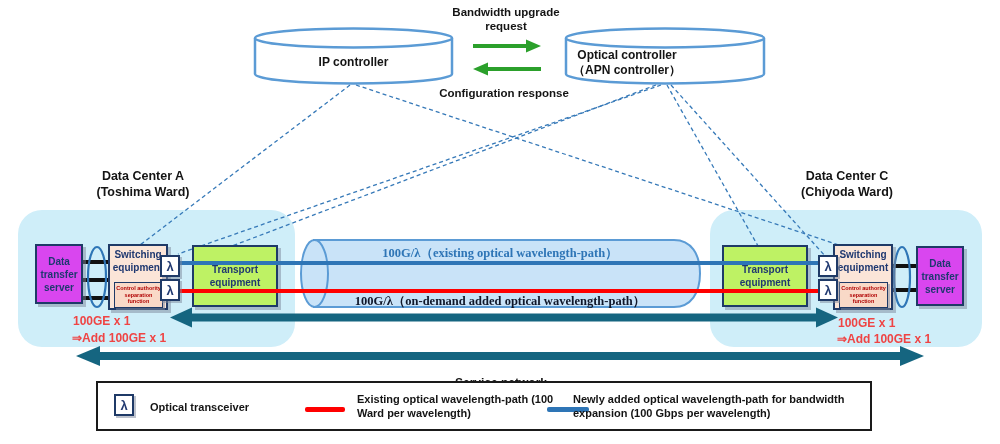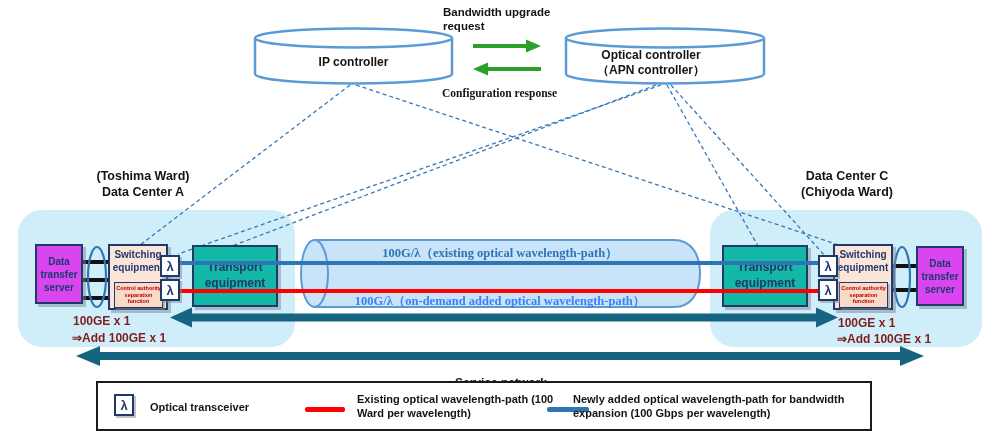--- a/index.html
+++ b/index.html
@@ -9,38 +9,38 @@
   svg.bg{z-index:1;}
   svg.overlay{z-index:3;}
   .panel{position:absolute;background:#CFEEF9;border-radius:24px;z-index:0;}
   .eqbox{position:absolute;border:2px solid #1F3A67;box-sizing:border-box;
          display:flex;align-items:center;justify-content:center;text-align:center;
          font-weight:bold;color:#1F3870;z-index:2;
          box-shadow:3px 3px 0 rgba(125,135,155,.5);}
   .server{background:#d946ef;font-size:10px;line-height:1.3;}
   .switching{background:#FBE5D8;font-size:10px;line-height:1.25;
              align-items:flex-start;padding-top:3px;}
-  .transport{background:#14b8a6;font-size:12px;line-height:1.3;}
+  .transport{background:#bef264;font-size:10px;line-height:1.3;}
   .ctl-auth{position:absolute;left:4px;top:36px;width:49px;height:26px;
             background:#F9D9C7;border:1px solid #1F3A67;box-sizing:border-box;
             display:flex;align-items:center;justify-content:center;text-align:center;
             font-weight:bold;font-size:5.5px;line-height:1.25;color:#B00000;
             box-shadow:2px 2px 0 rgba(125,135,155,.5);}
   .lambda-box{position:absolute;width:20px;height:22px;background:#fff;
               border:2px solid #1F3A67;box-sizing:border-box;color:#1F3870;
               font-weight:bold;font-size:13px;display:flex;align-items:center;
               justify-content:center;z-index:4;box-shadow:2px 2px 0 rgba(125,135,155,.5);}
   .blacktext{color:#141414;font-weight:bold;}
   .dc-title{font-size:12.5px;line-height:1.3;text-align:center;z-index:2;}
   .ctrl-label{font-size:12px;line-height:1.25;text-align:center;z-index:2;color:#141414;font-weight:bold;}
-  .flow-label{font-size:11.5px;line-height:1.2;text-align:left;z-index:2;}
+  .flow-label{font-size:11.5px;line-height:1.2;text-align:center;z-index:2;}
   .tube-label{font-size:12.5px;font-weight:bold;text-align:center;white-space:nowrap;z-index:2;font-family:Liberation Serif, serif;}
   .blue-path-text{color:#2E75B6;}
-  .red-path-text{color:#3b82f6;}
-  .cap-label{font-size:12px;font-weight:bold;color:#7f1d1d;white-space:nowrap;z-index:2;}
+  .red-path-text{color:#0f172a;}
+  .cap-label{font-size:12px;font-weight:bold;color:#ef4444;white-space:nowrap;z-index:2;}
   .net-label{font-size:12px;text-align:center;z-index:2;}
   .legend{position:absolute;left:96px;top:381px;width:776px;height:50px;background:#fff;
           border:2px solid #1a1a1a;box-sizing:border-box;z-index:2;}
   .legend-text{position:absolute;font-size:11px;font-weight:bold;color:#141414;line-height:1.3;}
   .seg{position:absolute;height:4.5px;border-radius:2px;top:24px;}
 </style>
 </head>
 <body>
 
 <div id="canvas">
@@ -101,30 +101,30 @@
     </g>
     <g stroke="#111111" stroke-width="4">
       <line x1="891" y1="266" x2="916" y2="266"></line>
       <line x1="891" y1="290" x2="916" y2="290"></line>
     </g>
     <ellipse cx="97" cy="277" rx="9" ry="30" fill="none" stroke="#2E75B6" stroke-width="2.2"></ellipse>
     <ellipse cx="902" cy="277" rx="8" ry="30" fill="none" stroke="#2E75B6" stroke-width="2.2"></ellipse>
   </svg>
 
   <div class="abs flow-label blacktext" style="left:443px;top:6px;width:126px;">Bandwidth upgrade request</div>
-  <div class="abs flow-label blacktext" style="left:442px;top:87px;width:176px;font-family:Liberation Serif, serif;">Configuration response</div>
+  <div class="abs flow-label blacktext" style="left:416px;top:87px;width:176px;">Configuration response</div>
   <div class="abs ctrl-label" style="left:255px;top:55px;width:197px;">IP controller</div>
-  <div class="abs ctrl-label" style="left:566px;top:48px;width:170px;">
+  <div class="abs ctrl-label" style="left:542px;top:48px;width:170px;">
     <div>Optical controller</div>
     <div>（APN controller）</div>
   </div>
 
   <div class="abs dc-title blacktext" style="left:58px;top:168px;width:170px;">
+    <div>Data Center A</div>
     <div>(Toshima Ward)</div>
-    <div>Data Center A</div>
   </div>
   <div class="abs dc-title blacktext" style="left:762px;top:168px;width:170px;">
     <div>Data Center C</div>
     <div>(Chiyoda Ward)</div>
   </div>
 
   <div class="eqbox server" style="left:35px;top:244px;width:48px;height:60px;">
     <span>Data transfer server</span>
   </div>
   <div class="eqbox switching" style="left:108px;top:244px;width:60px;height:66px;">

